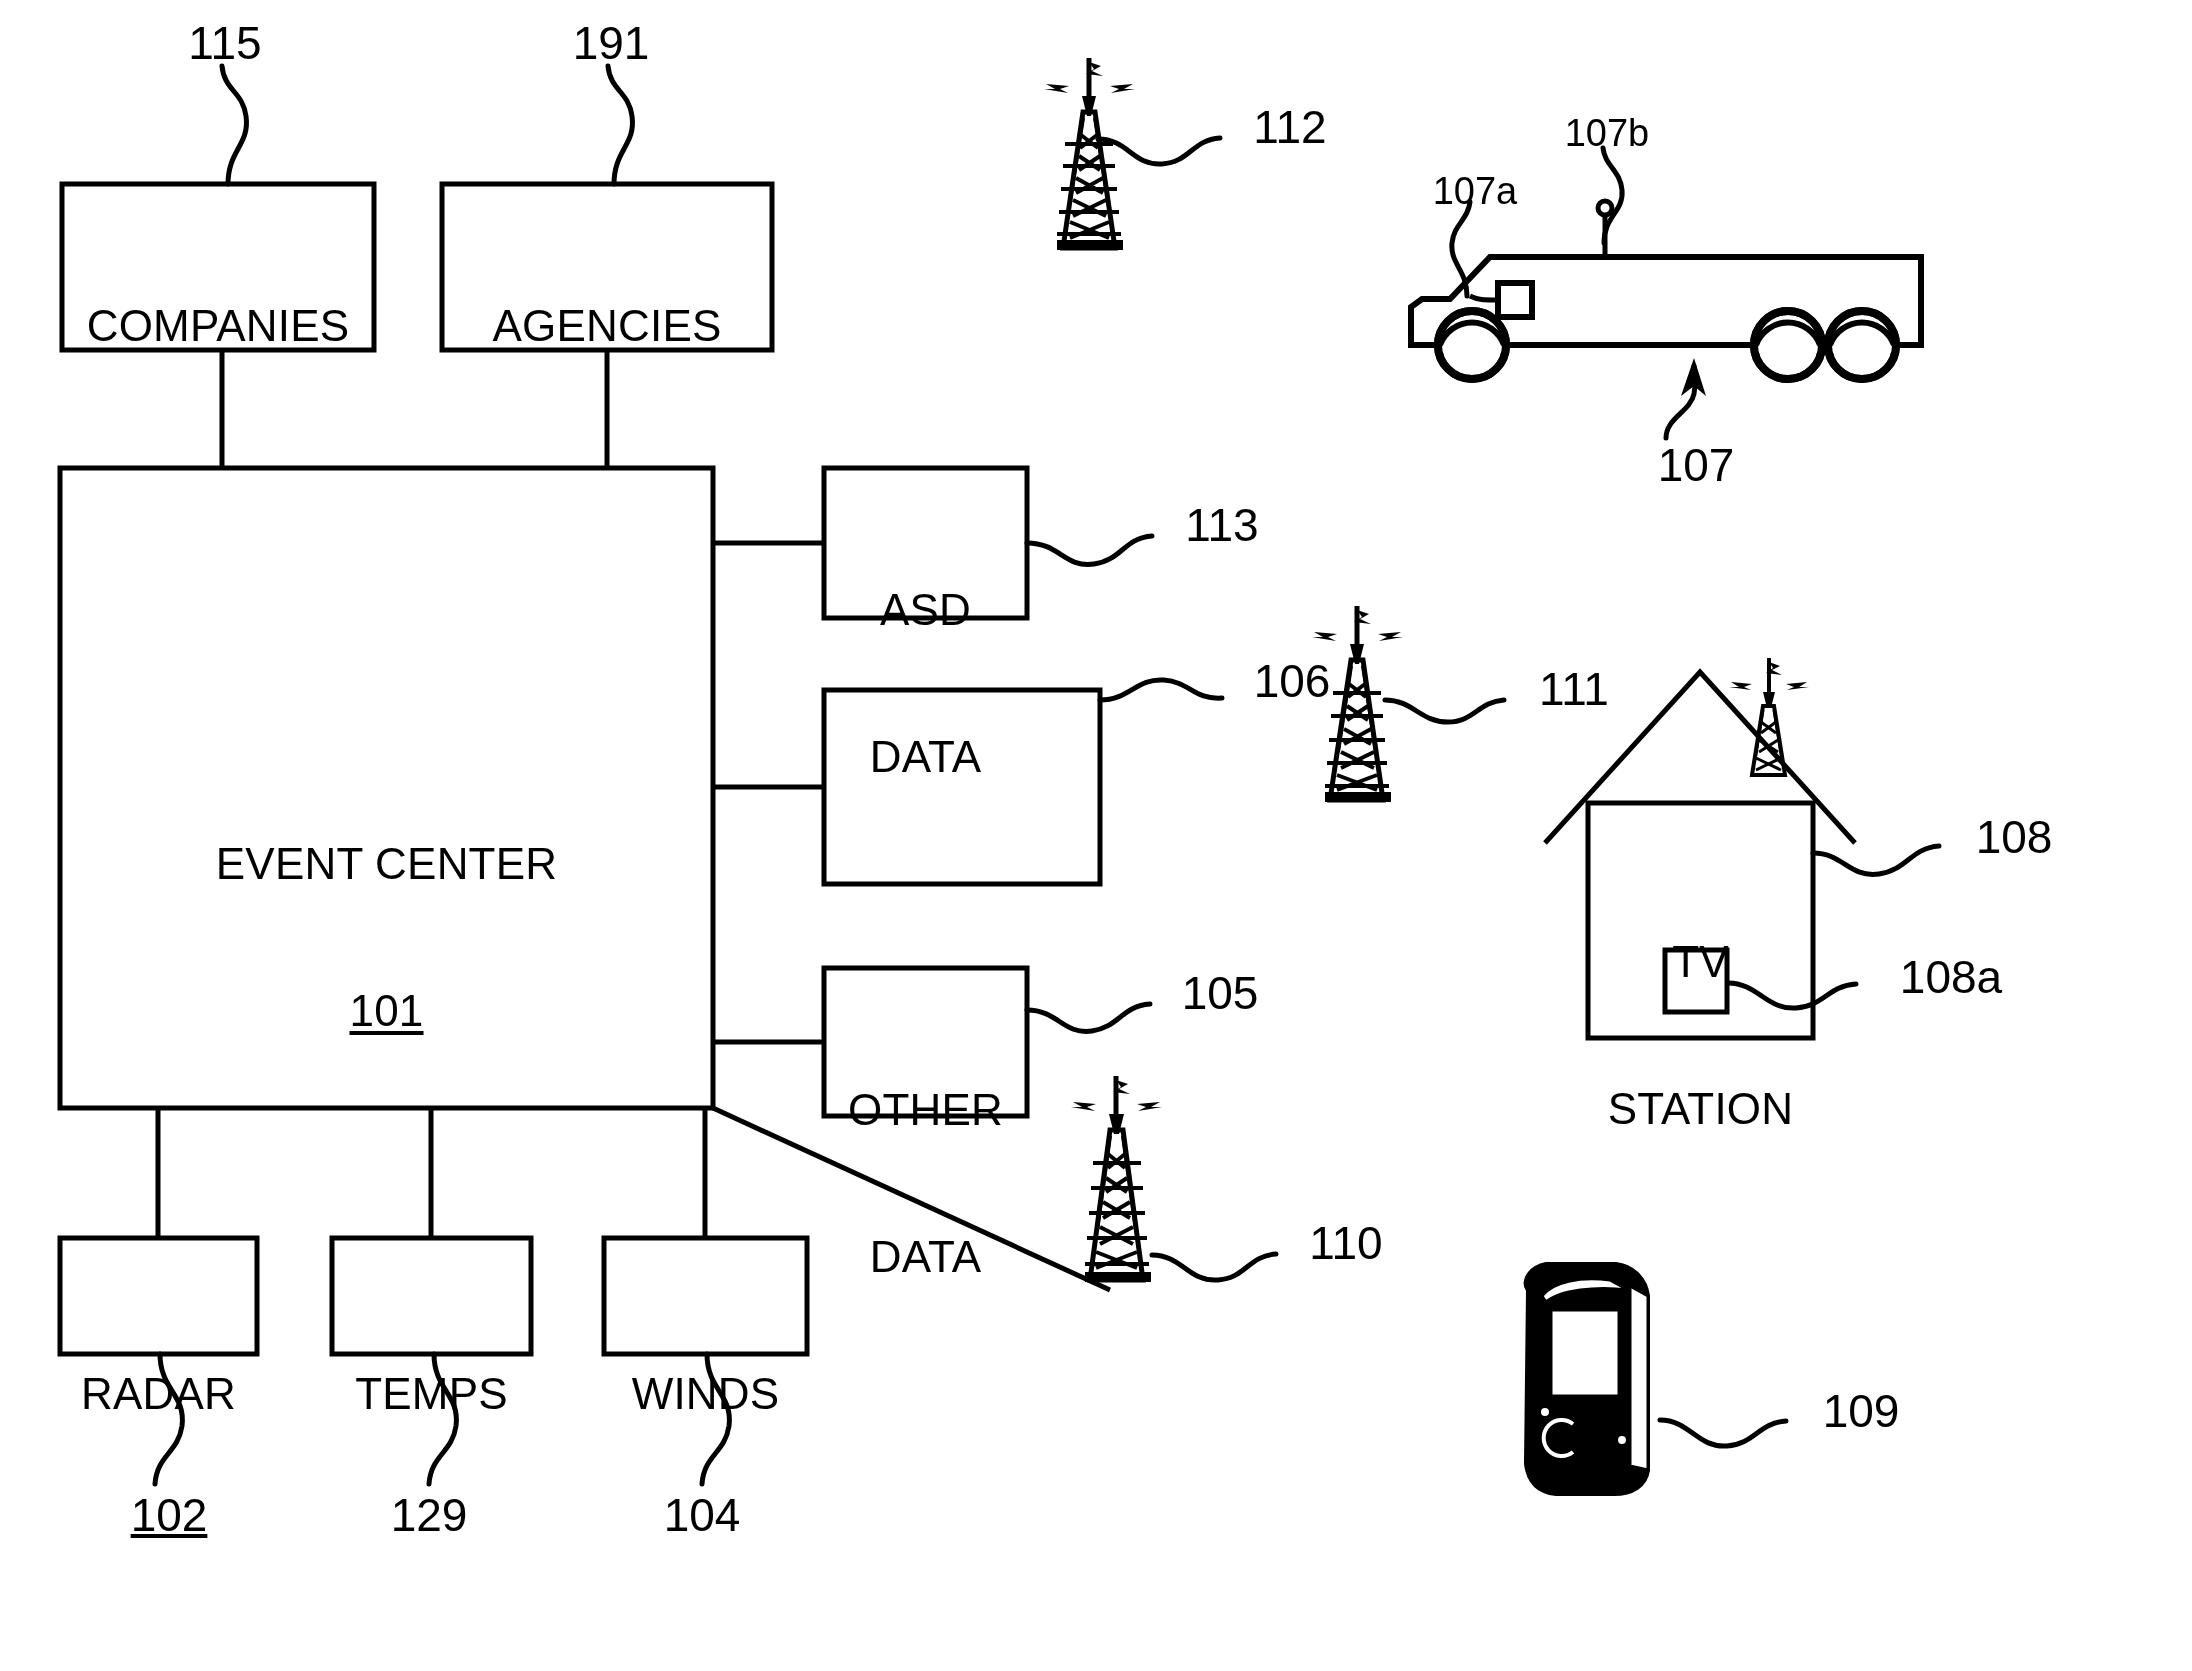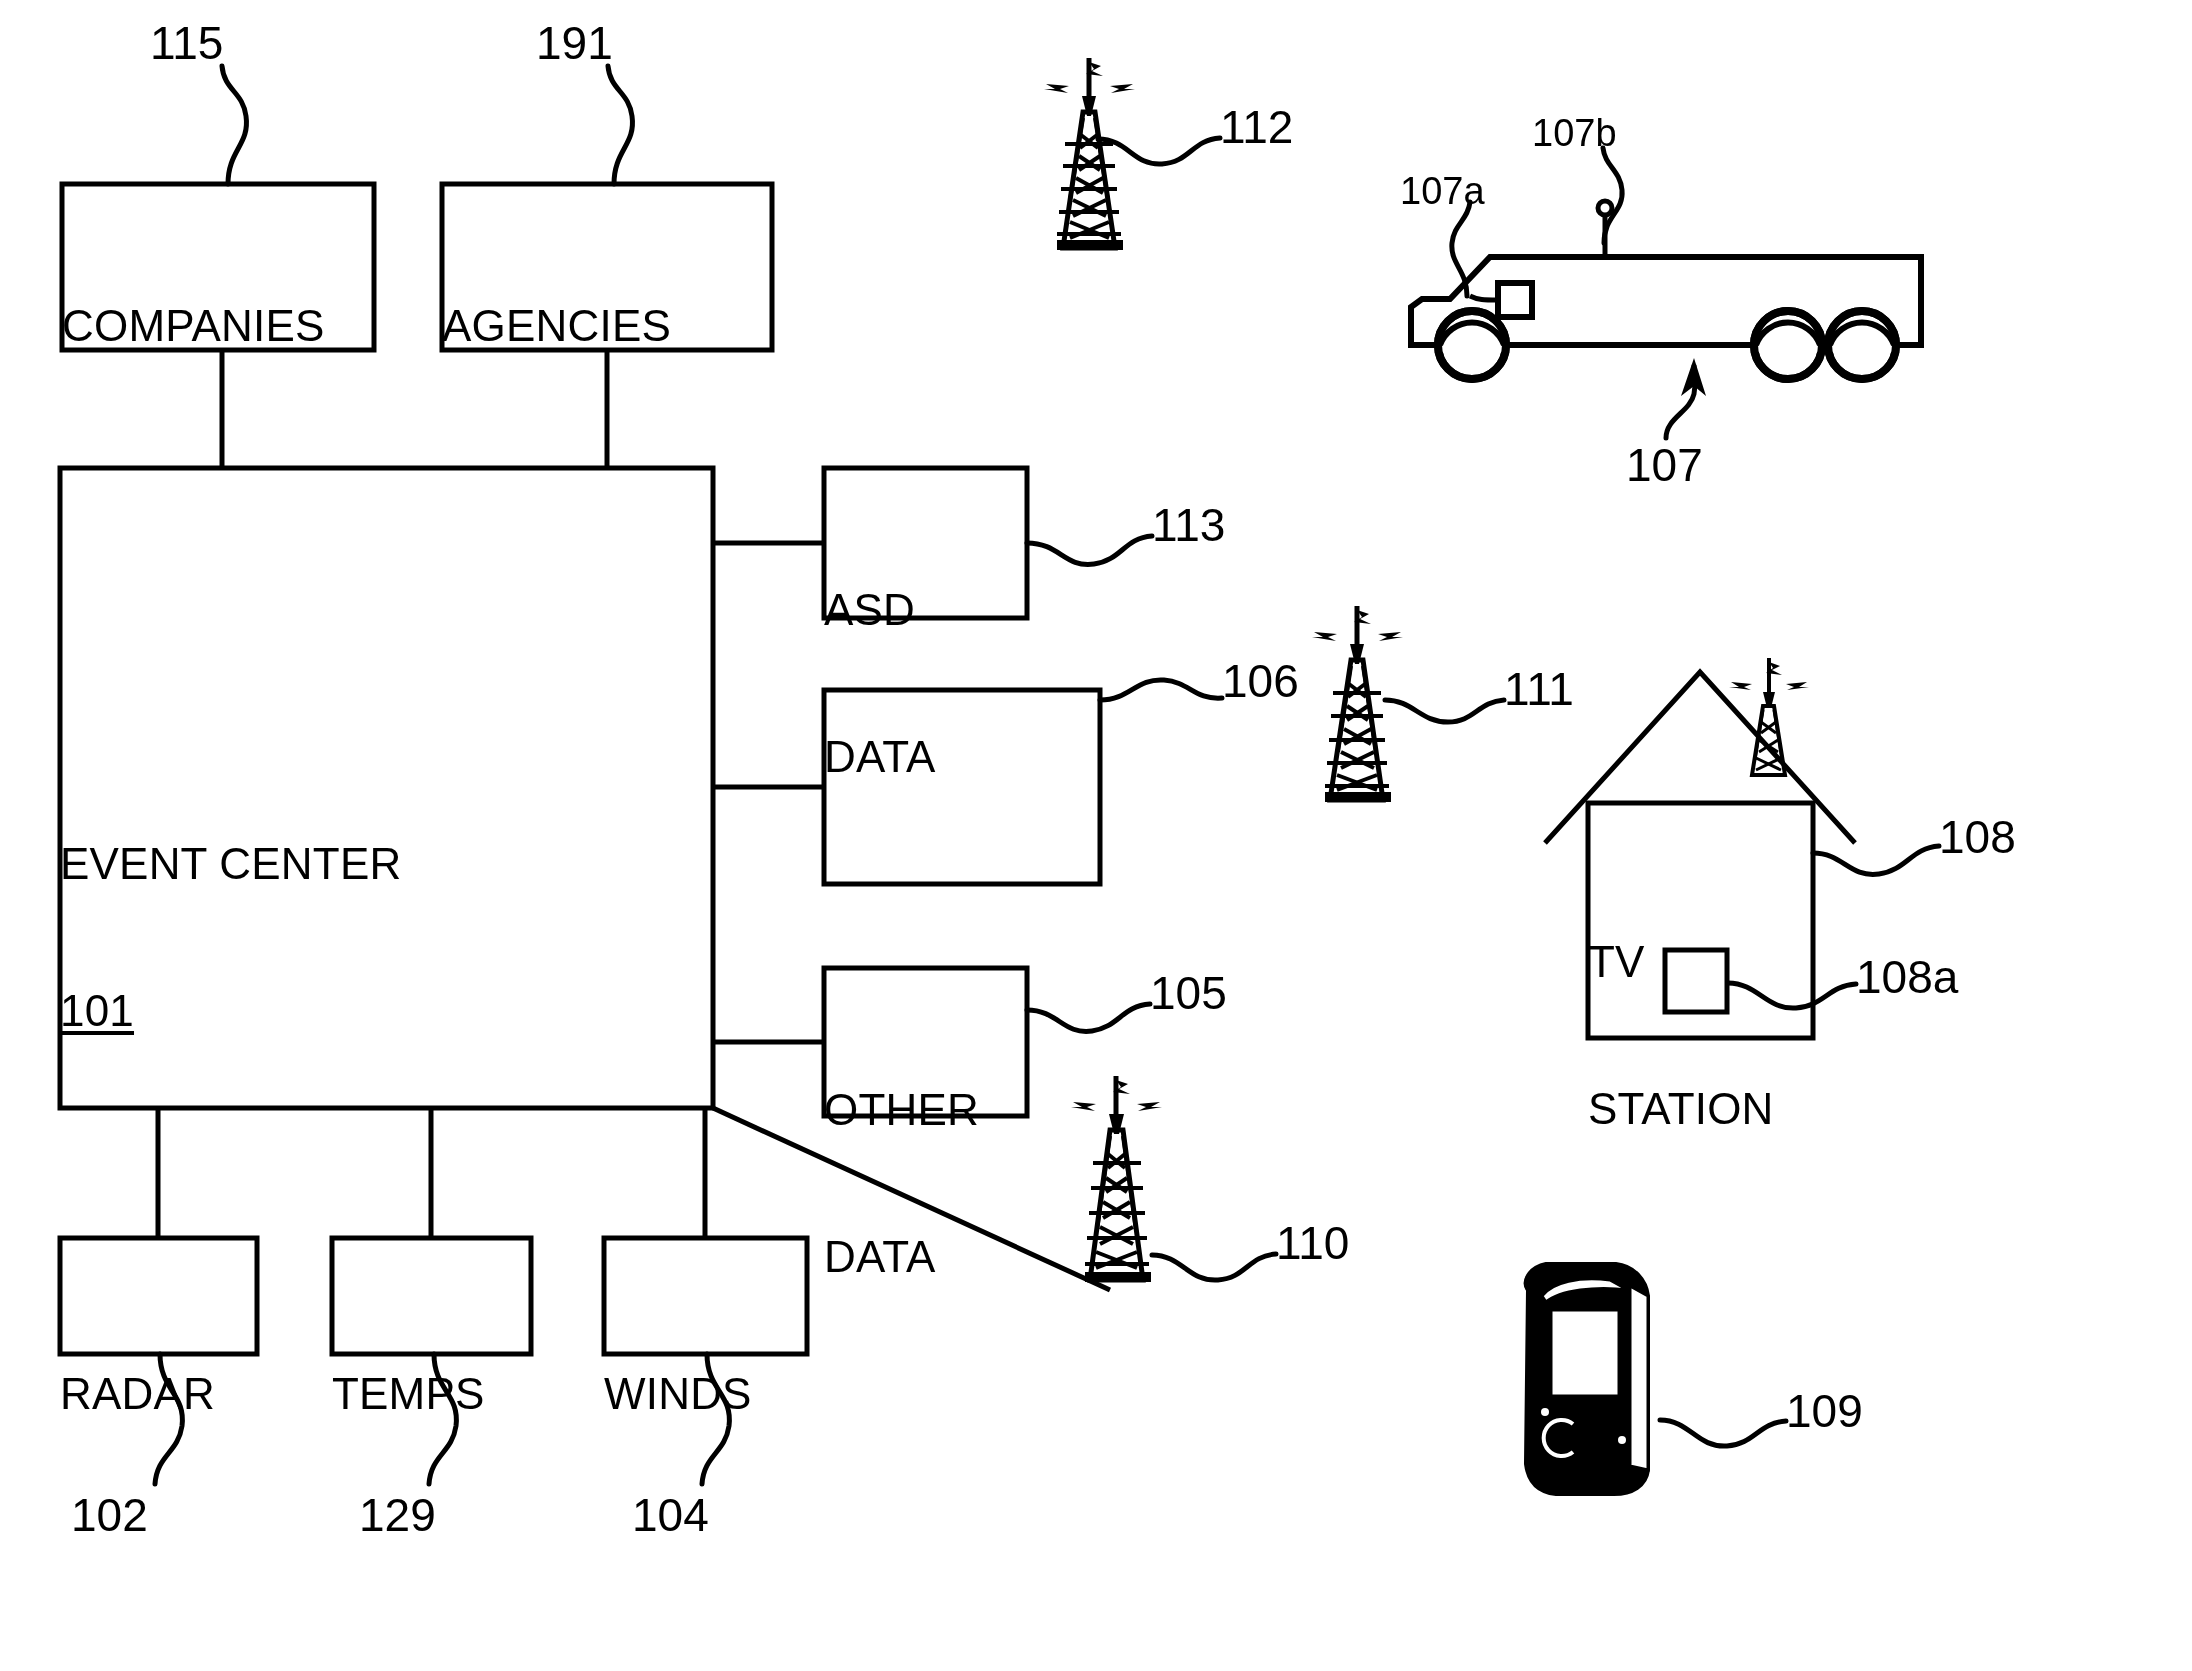--- a/index.html
+++ b/index.html
@@ -21,21 +21,21 @@
   }
   #figure-svg {
     position: absolute;
     left: 0;
     top: 0;
     width: 2192px;
     height: 1671px;
   }
   .box-label, .ref-num, .free-label {
     position: absolute;
-    text-align: left;
+    text-align: center;
     line-height: 1.12;
     white-space: pre;
     pointer-events: none;
   }
   .box-label {
     font-size: 44px;
     letter-spacing: 0.2px;
   }
   .ref-num {
     font-size: 46px;
@@ -351,21 +351,21 @@
     <div>STATION</div>
   </div>
 
   <div class="ref-num" style="left:150px; top:18px; width:150px;">115</div>
   <div class="ref-num" style="left:536px; top:18px; width:150px;">191</div>
 
   <div class="ref-num" style="left:1152px; top:500px; width:140px;">113</div>
   <div class="ref-num" style="left:1222px; top:656px; width:140px;">106</div>
   <div class="ref-num" style="left:1150px; top:968px; width:140px;">105</div>
 
-  <div class="ref-num" style="left:71px; top:1490px; width:140px;">102</div>
+  <div class="ref-num" style="left:99px; top:1490px; width:140px;text-decoration:underline;">102</div>
   <div class="ref-num" style="left:359px; top:1490px; width:140px;">129</div>
   <div class="ref-num" style="left:632px; top:1490px; width:140px;">104</div>
 
   <div class="ref-num" style="left:1220px; top:102px; width:140px;">112</div>
   <div class="ref-num" style="left:1504px; top:664px; width:140px;">111</div>
   <div class="ref-num" style="left:1276px; top:1218px; width:140px;">110</div>
 
   <div class="ref-num" style="left:1939px; top:812px; width:150px;">108</div>
   <div class="ref-num" style="left:1856px; top:952px; width:190px;">108a</div>
   <div class="ref-num" style="left:1786px; top:1386px; width:150px;">109</div>

